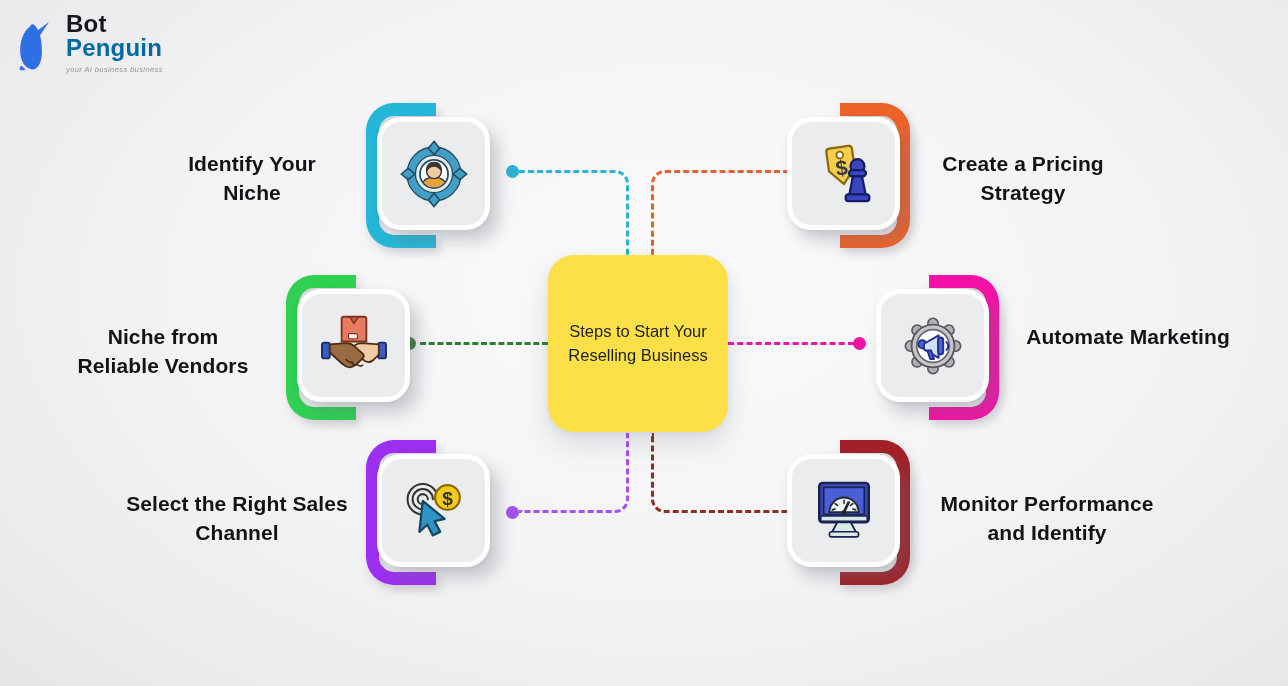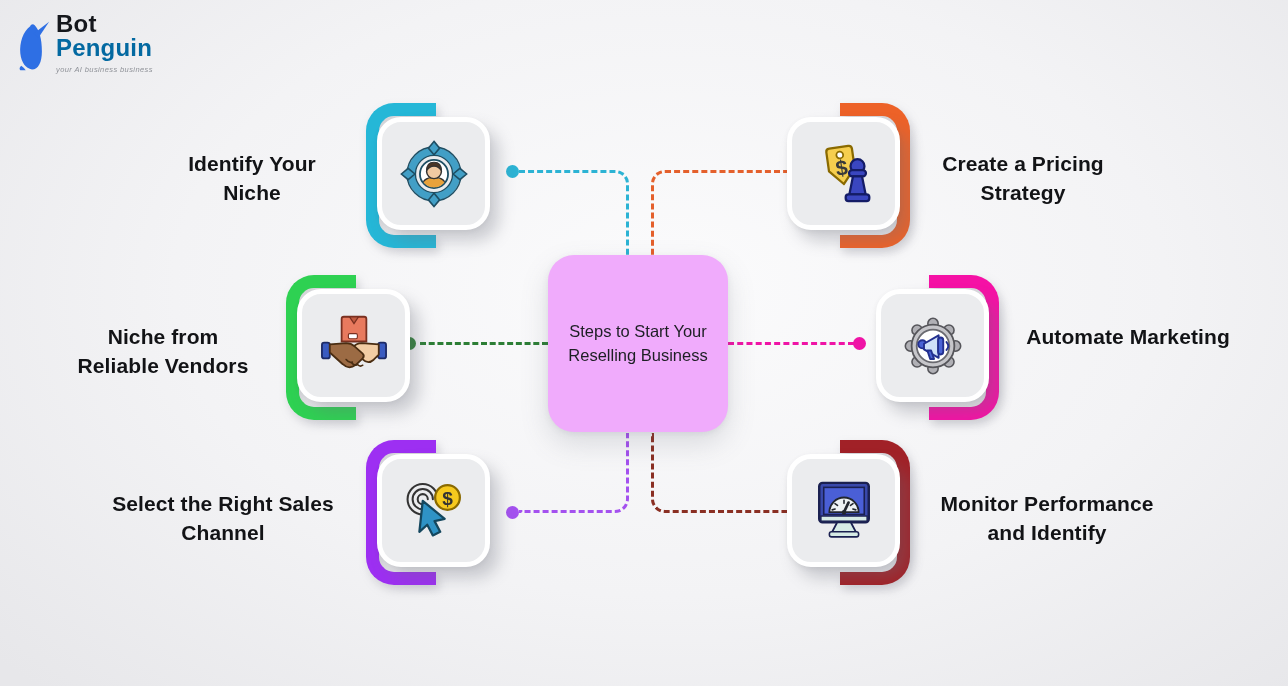--- a/index.html
+++ b/index.html
@@ -4,31 +4,31 @@
 <style>
   html,body{margin:0;padding:0;}
   body{
     width:1288px;height:686px;overflow:hidden;
     font-family:"Liberation Sans","DejaVu Sans",sans-serif;
     background:radial-gradient(ellipse 900px 560px at 52% 42%, #fbfbfc 0%, #f3f3f5 55%, #e7e7ea 100%);
   }
   .canvas{position:relative;width:1288px;height:686px;}
 
   
-  .logo{position:absolute;left:14px;top:12px;display:flex;align-items:flex-start;gap:6px;}
+  .logo{position:absolute;left:14px;top:12px;display:flex;align-items:flex-start;gap:16px;}
   .logo .mark{width:36px;height:56px;margin-top:6px;}
   .logo .words{display:flex;flex-direction:column;line-height:1.02;}
   .logo .bot{font-size:24px;font-weight:bold;color:#15171c;letter-spacing:.2px;}
   .logo .penguin{font-size:24px;font-weight:bold;letter-spacing:.2px;}
   .logo .tagline{font-size:7.5px;font-style:italic;color:#8f9298;margin-top:5px;letter-spacing:.4px;}
 
   
   .center-card{
     position:absolute;left:548px;top:255px;width:180px;height:177px;
-    background:#f0abfc;border-radius:26px;
+    background:#fde047;border-radius:26px;
     box-shadow:0 12px 28px rgba(90,95,110,.18), 0 2px 6px rgba(90,95,110,.10);
     display:flex;flex-direction:column;align-items:center;justify-content:center;
     text-align:center;color:#1d1f24;font-size:16.5px;font-weight:500;line-height:1.45;
     z-index:3;
   }
 
   
   .group{position:absolute;z-index:2;}
   .bracket{
     position:absolute;width:70px;height:145px;box-sizing:border-box;
@@ -67,21 +67,21 @@
   .dot{position:absolute;width:13px;height:13px;border-radius:50%;background:var(--line);z-index:2;}
   .dot-l1{left:506px;top:165px;} .dot-r1{left:789px;top:165px;}
   .dot-l2{left:403px;top:337px;} .dot-r2{left:853px;top:337px;}
   .dot-l3{left:506px;top:506px;} .dot-r3{left:789px;top:506px;}
 
   
   .step-label{
     position:absolute;width:300px;text-align:center;z-index:2;
     font-size:21px;font-weight:bold;color:#121316;line-height:1.38;letter-spacing:.1px;
   }
-  .lb-l1{left:102px;top:150px;} .lb-l2{left:13px;top:323px;} .lb-l3{left:73px;top:490px;}
+  .lb-l1{left:102px;top:150px;} .lb-l2{left:13px;top:323px;} .lb-l3{left:87px;top:490px;}
   .lb-r1{left:873px;top:150px;} .lb-r2{left:978px;top:323px;} .lb-r3{left:897px;top:490px;}
 </style>
 </head>
 <body>
 
 <div class="canvas">
 
   <div class="logo">
     <svg class="mark" viewBox="0 0 40 60">
       <path d="M18 8 C10 14 6 26 7 38 C8 48 13 55 20 56 C27 56 31 48 31 36 C31 22 28 12 23 7 C21 5 19 6 18 8 Z" fill="#2e6fe4"></path>

